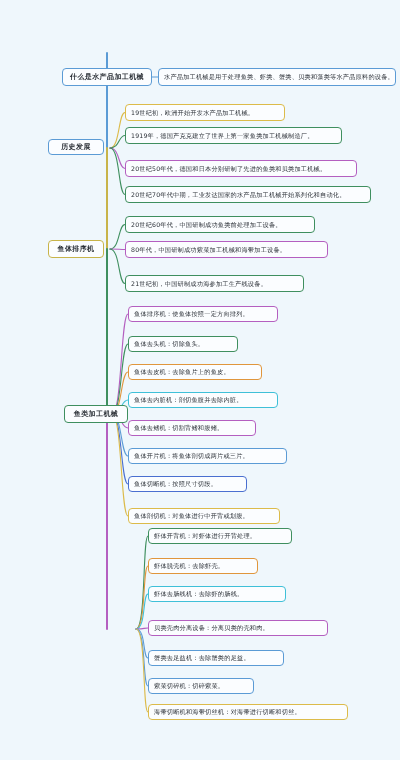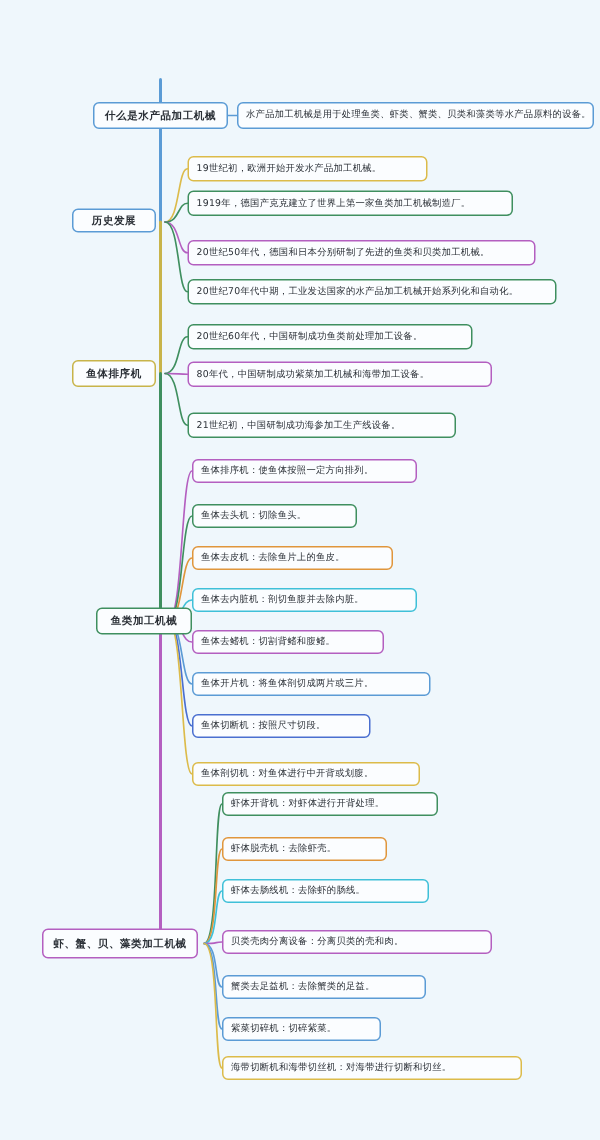--- a/index.html
+++ b/index.html
@@ -94,21 +94,20 @@
     <div class="node leaf" style="left: 125px; top: 275px; width: 179px; height: 17px; border-color: rgb(63, 143, 95);">21世纪初，中国研制成功海参加工生产线设备。</div>
     <div class="node branch" style="left: 44px; top: 405px; width: 64px; height: 18px; border-color: rgb(63, 143, 95); margin-left: 20px;">鱼类加工机械</div>
     <div class="node leaf" style="left: 128px; top: 306px; width: 150px; height: 16px; border-color: rgb(180, 95, 192);">鱼体排序机：使鱼体按照一定方向排列。</div>
     <div class="node leaf" style="left: 128px; top: 336px; width: 110px; height: 16px; border-color: rgb(63, 143, 95);">鱼体去头机：切除鱼头。</div>
     <div class="node leaf" style="left: 128px; top: 364px; width: 134px; height: 16px; border-color: rgb(224, 150, 60);">鱼体去皮机：去除鱼片上的鱼皮。</div>
     <div class="node leaf" style="left: 128px; top: 392px; width: 150px; height: 16px; border-color: rgb(63, 192, 216);">鱼体去内脏机：剖切鱼腹并去除内脏。</div>
     <div class="node leaf" style="left: 128px; top: 420px; width: 128px; height: 16px; border-color: rgb(180, 95, 192);">鱼体去鳍机：切割背鳍和腹鳍。</div>
     <div class="node leaf" style="left: 128px; top: 448px; width: 159px; height: 16px; border-color: rgb(91, 155, 213);">鱼体开片机：将鱼体剖切成两片或三片。</div>
     <div class="node leaf" style="left: 128px; top: 476px; width: 119px; height: 16px; border-color: rgb(74, 111, 208);">鱼体切断机：按照尺寸切段。</div>
     <div class="node leaf" style="left: 128px; top: 508px; width: 152px; height: 16px; border-color: rgb(220, 187, 74);">鱼体剖切机：对鱼体进行中开背或划腹。</div>
-    <div class="node branch" style="left: 28px; top: 619px; width: 104px; height: 20px; border-color: rgb(180, 95, 192);">虾、蟹、贝、藻类加工机械</div>
     <div class="node leaf" style="left: 148px; top: 528px; width: 144px; height: 16px; border-color: rgb(63, 143, 95);">虾体开背机：对虾体进行开背处理。</div>
     <div class="node leaf" style="left: 148px; top: 558px; width: 110px; height: 16px; border-color: rgb(224, 150, 60);">虾体脱壳机：去除虾壳。</div>
     <div class="node leaf" style="left: 148px; top: 586px; width: 138px; height: 16px; border-color: rgb(63, 192, 216);">虾体去肠线机：去除虾的肠线。</div>
     <div class="node leaf" style="left: 148px; top: 620px; width: 180px; height: 16px; border-color: rgb(180, 95, 192);">贝类壳肉分离设备：分离贝类的壳和肉。</div>
     <div class="node leaf" style="left: 148px; top: 650px; width: 136px; height: 16px; border-color: rgb(91, 155, 213);">蟹类去足益机：去除蟹类的足益。</div>
     <div class="node leaf" style="left: 148px; top: 678px; width: 106px; height: 16px; border-color: rgb(91, 155, 213);">紫菜切碎机：切碎紫菜。</div>
     <div class="node leaf" style="left: 148px; top: 704px; width: 200px; height: 16px; border-color: rgb(220, 187, 74);">海带切断机和海带切丝机：对海带进行切断和切丝。</div>
   </div>
 
 </body></html>

